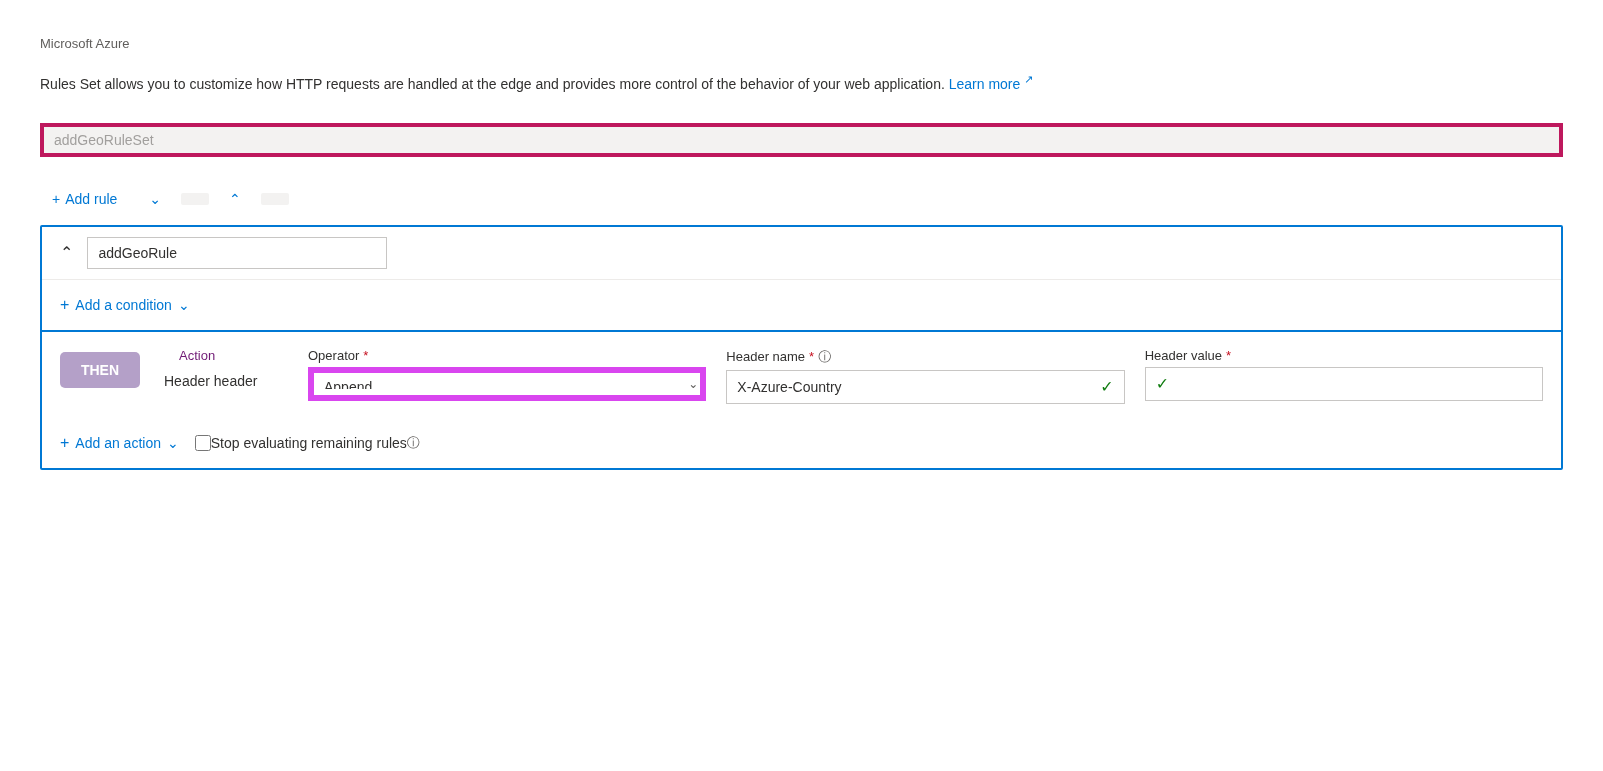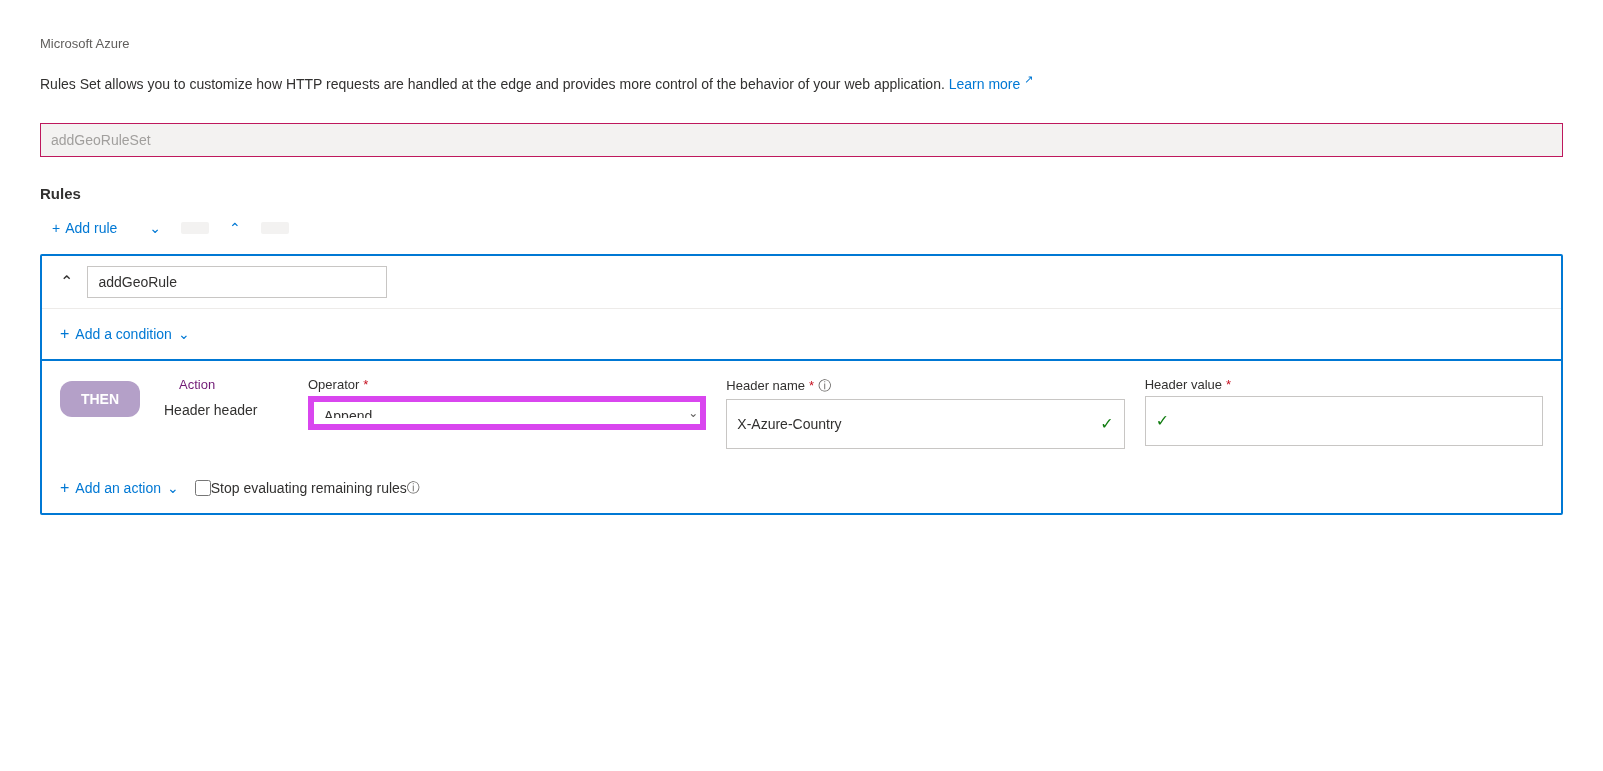--- a/index.html
+++ b/index.html
@@ -47,21 +47,21 @@
       margin-top: 28px;
     }
     .form-label {
       font-size: 14px;
       color: #323130;
       margin-bottom: 6px;
     }
     .form-input {
       width: 100%;
       padding: 6px 10px;
-      border: 1px solid #be185d;
+      border: 4px solid #be185d;
       background: #f3f2f1;
       font-size: 14px;
       color: #a19f9d;
       outline: none;
       height: 34px;
     }
     .rules-section {
       margin-top: 28px;
     }
     .rules-title {
@@ -154,21 +154,21 @@
       margin-bottom: 16px;
     }
     .then-badge {
       background: #b4a0c8;
       color: #fff;
       font-weight: 700;
       font-size: 14px;
       padding: 10px 18px;
       min-width: 80px;
       text-align: center;
-      border-radius: 12px;
+      border-radius: 5px;
       margin-top: 4px;
     }
     .action-group {
       display: flex;
       flex-direction: column;
       min-width: 120px;
     }
     .action-group-label {
       font-size: 13px;
       color: #701a75;
@@ -225,21 +225,21 @@
       right: 8px;
       pointer-events: none;
       font-size: 12px;
       color: #605e5c;
     }
     .field-input-validated {
       display: flex;
       align-items: center;
       border: 1px solid #c8c6c4;
       background: #fff;
-      height: 50px;
+      height: 34px;
     }
     .field-input-validated input {
       flex: 1;
       border: none;
       padding: 6px 10px;
       font-size: 14px;
       color: #323130;
       outline: none;
       background: transparent;
       font-family: inherit;
@@ -301,21 +301,20 @@
   <a href="#">
     <span>Learn more</span> <span class="external-icon">↗</span>
   </a>
 </div>
 
 <div class="form-section">
   <input class="form-input" type="text" readonly="" value="addGeoRuleSet" style="">
 </div>
 
 <div class="rules-section">
-  <div class="rules-title">Rules</div>
 
   <div class="rules-toolbar">
     <button class="toolbar-btn">
       <span>+</span>
       <span>Add rule</span>
     </button>
     <button class="toolbar-btn">
       <span>⌄</span>
     </button>
     <span class="toolbar-btn-disabled"></span>

